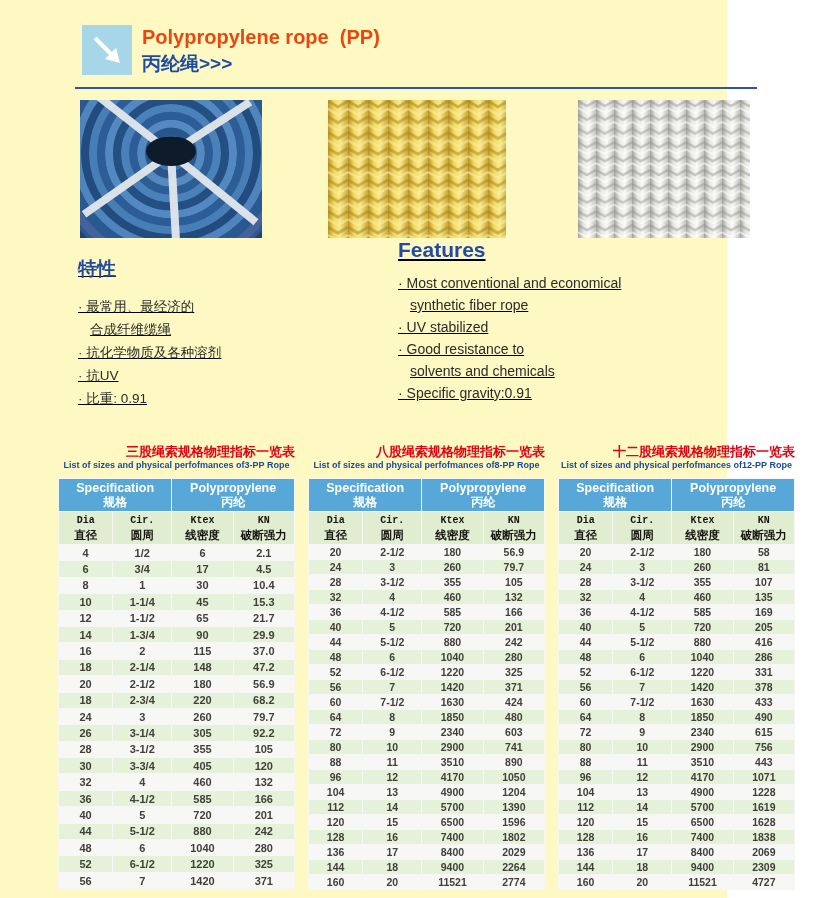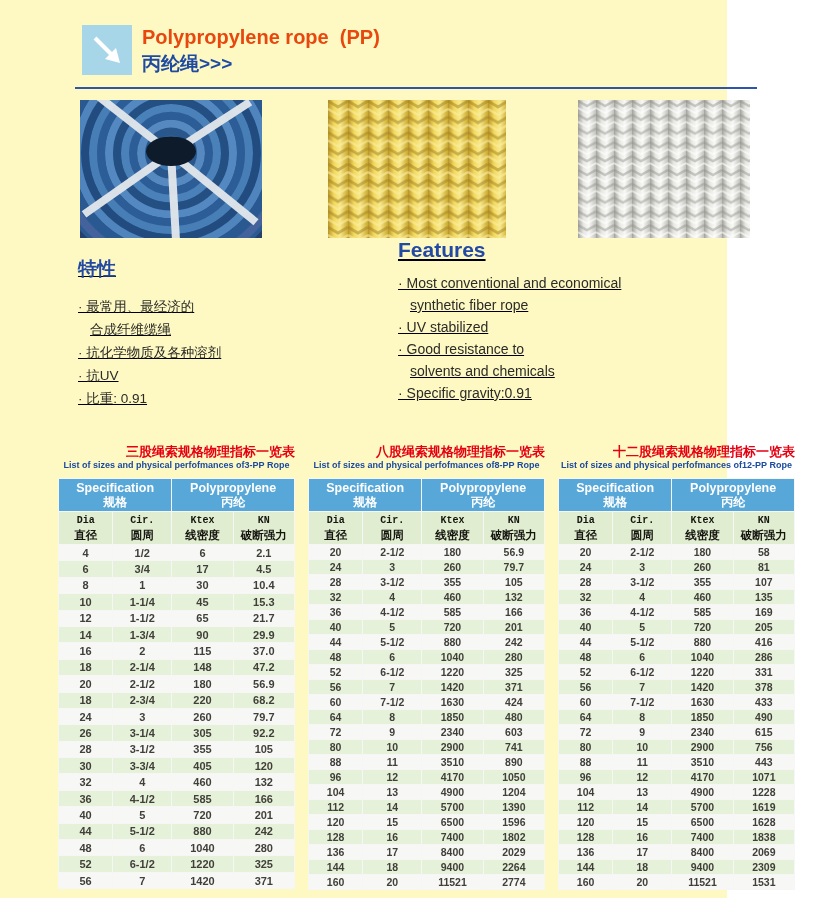--- a/index.html
+++ b/index.html
@@ -703,19 +703,19 @@
           <tr class="alt">
             <td>144</td>
             <td>18</td>
             <td>9400</td>
             <td>2309</td>
           </tr>
           <tr>
             <td>160</td>
             <td>20</td>
             <td>11521</td>
-            <td>1531</td>
+            <td>4727</td>
           </tr>
         </tbody>
     </table>
   </div>
 
 </div>
 
 </body></html>

